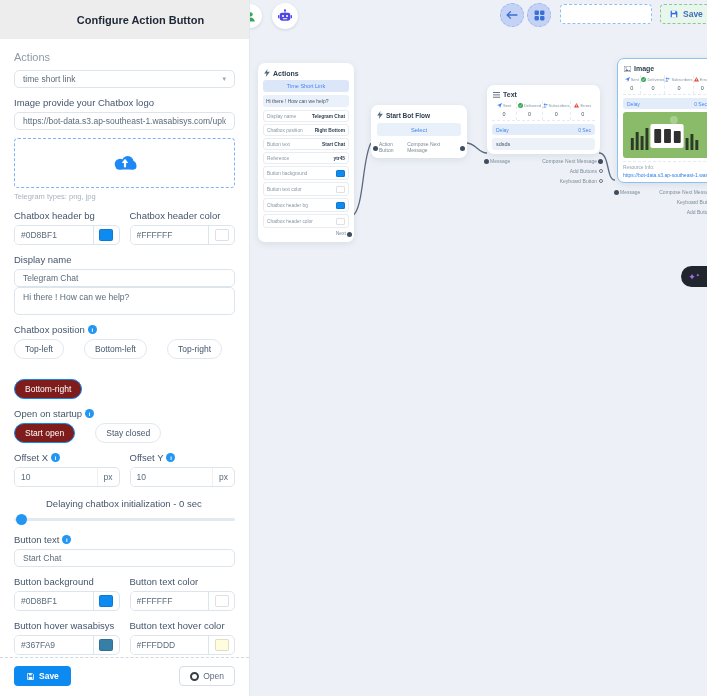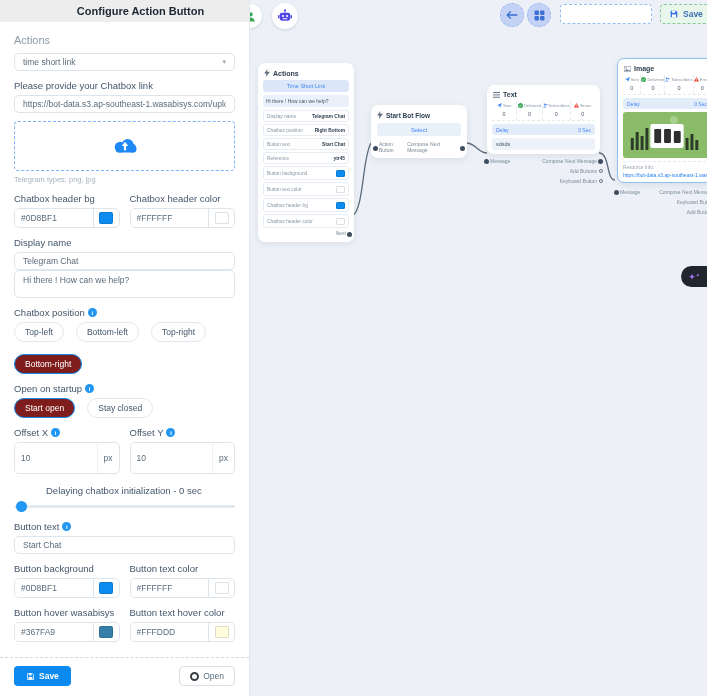--- a/index.html
+++ b/index.html
@@ -1,44 +1,44 @@
 <!DOCTYPE html>
 <html><head>
 <meta charset="utf-8">
 <style>
   * { margin:0; padding:0; box-sizing:border-box; }
   html,body { width:707px; height:696px; overflow:hidden; }
   body { font-family:"Liberation Sans","DejaVu Sans",sans-serif; background:#edf1f7; position:relative; color:#44566c; }
 
   
   .panel { position:absolute; left:0; top:0; width:250px; height:696px; background:#fff; border-right:1px solid #e3e8ee; z-index:10; }
-  .panel-header { height:22px; background:#ededee; display:flex; align-items:center; justify-content:center; font-size:11px; font-weight:bold; color:#1d2733;padding-left:32px; }
+  .panel-header { height:39px; background:#ededee; display:flex; align-items:center; justify-content:center; font-size:11px; font-weight:bold; color:#1d2733;padding-left:32px; }
   .panel-body { padding:8px 14px 0 14px; height:636px; overflow:hidden; }
   .sec-title { font-size:11px; color:#8d9aa8; margin-top:4px; }
   .lbl { font-size:9.5px; color:#44566c; margin-top:9px; margin-bottom:4px; display:flex; align-items:center; gap:3px; }
   .info { width:9px; height:9px; border-radius:50%; background:#2196f3; color:#fff; font-size:6px; display:inline-flex; align-items:center; justify-content:center; flex:0 0 auto; }
   .info::after { content:"i"; font-weight:bold; }
   .select, .inp { width:100%; height:18px; border:1px solid #dde5ec; border-radius:5px; font-size:8.5px; color:#5a6b7b; padding:0 8px; background:#fff; display:flex; align-items:center; }
   .select { justify-content:space-between; }
   .caret { color:#9aa7b4; font-size:7px; }
   .caret::after { content:"▾"; }
   input.inp { display:block; line-height:16px; white-space:nowrap; overflow:hidden; text-overflow:clip; outline:none; }
   .dropzone { margin-top:8px; height:50px; border:1px dashed #7fb3f7; border-radius:4px; display:flex; align-items:center; justify-content:center; background:#fff; }
   .hint { font-size:7.5px; color:#a8b3bf; margin-top:4px; }
   .grid2 { display:flex; gap:10px; }
   .col { flex:1; min-width:0; }
   .cgroup { display:flex; height:20px; border:1px solid #dde5ec; border-radius:5px; overflow:hidden; background:#fff; }
   .cgroup input { flex:1; min-width:0; border:none; outline:none; font-size:8.5px; color:#5a6b7b; padding:0 6px; font-family:inherit; }
   .swatch-btn { width:26px; border-left:1px solid #dde5ec; display:flex; align-items:center; justify-content:center; }
   .swatch { width:14px; height:12px; border-radius:2px; border:1px solid rgba(0,0,0,0.12); }
-  .ugroup { display:flex; height:32px; border:1px solid #dde5ec; border-radius:5px; overflow:hidden; background:#fff; }
+  .ugroup { display:flex; height:20px; border:1px solid #dde5ec; border-radius:5px; overflow:hidden; background:#fff; }
   .ugroup input { flex:1; min-width:0; border:none; outline:none; font-size:8.5px; color:#5a6b7b; padding:0 6px; font-family:inherit; }
   .unit { width:22px; display:flex; align-items:center; justify-content:center; font-size:8.5px; color:#5a6b7b; border-left:1px solid #eef2f6; }
   textarea.inp { height:28px; resize:none; padding-top:4px; font-family:inherit; line-height:1.3; }
-  .pills { display:flex; gap:12px; flex-wrap:wrap; }
+  .pills { display:flex; gap:20px; flex-wrap:wrap; }
   .pill { border:1px solid #e2e8f0; background:#fff; border-radius:999px; padding:4px 10px; font-size:8.5px; color:#44566c; cursor:pointer; font-family:inherit; }
   .pill.active { background:#7f1d1d; border-color:#0d8af0; color:#fff; }
   .slider { position:relative; height:12px; margin-top:2px; }
   .slider .track { position:absolute; left:0; right:0; top:5px; height:3px; background:#e2e9ef; border-radius:2px; }
   .slider .thumb { position:absolute; left:2px; top:1px; width:11px; height:11px; border-radius:50%; background:#2196f3; }
   .panel-footer { position:absolute; left:0; bottom:0; width:100%; padding:8px 14px 10px 14px; background:#fff; border-top:1px dashed #cfd8e0; display:flex; justify-content:space-between; align-items:center; }
   .btn-save { background:#0d8af0; color:#fff; border:none; border-radius:4px; padding:5px 12px; font-size:8.5px; font-weight:bold; display:flex; align-items:center; gap:4px; cursor:pointer; font-family:inherit; }
   .btn-close { background:#fff; color:#5a6b7b; border:1px solid #d7dee6; border-radius:4px; padding:4px 10px; font-size:8.5px; display:flex; align-items:center; gap:4px; cursor:pointer; font-family:inherit; }
   .close-glyph { width:9px; height:9px; border-radius:50%; border:2.5px solid #3a3f46; display:inline-block; }
 
@@ -369,21 +369,21 @@
 <div class="panel">
   <div class="panel-header">Configure Action Button</div>
   <div class="panel-body">
     <div class="sec-title">Actions</div>
 
     <div class="select" style="margin-top:7px;">
       <span>time short link</span>
       <span class="caret"></span>
     </div>
 
-    <div class="lbl">Please provide your Chatbox link</div>
+    <div class="lbl">Image provide your Chatbox logo</div>
     <input class="inp" value="https://bot-data.s3.ap-southeast-1.wasabisys.com/upload/2023/10/flowbuilde" style="">
 
     <div class="dropzone">
       <svg width="26" height="18" viewBox="0 0 48 32">
         <g fill="#1e88f7">
           <circle cx="15" cy="18" r="10"></circle>
             <circle cx="29" cy="14" r="11"></circle>
             <circle cx="37" cy="20" r="8"></circle>
           <rect x="7" y="18" width="38" height="10" rx="5"></rect>
         </g>

